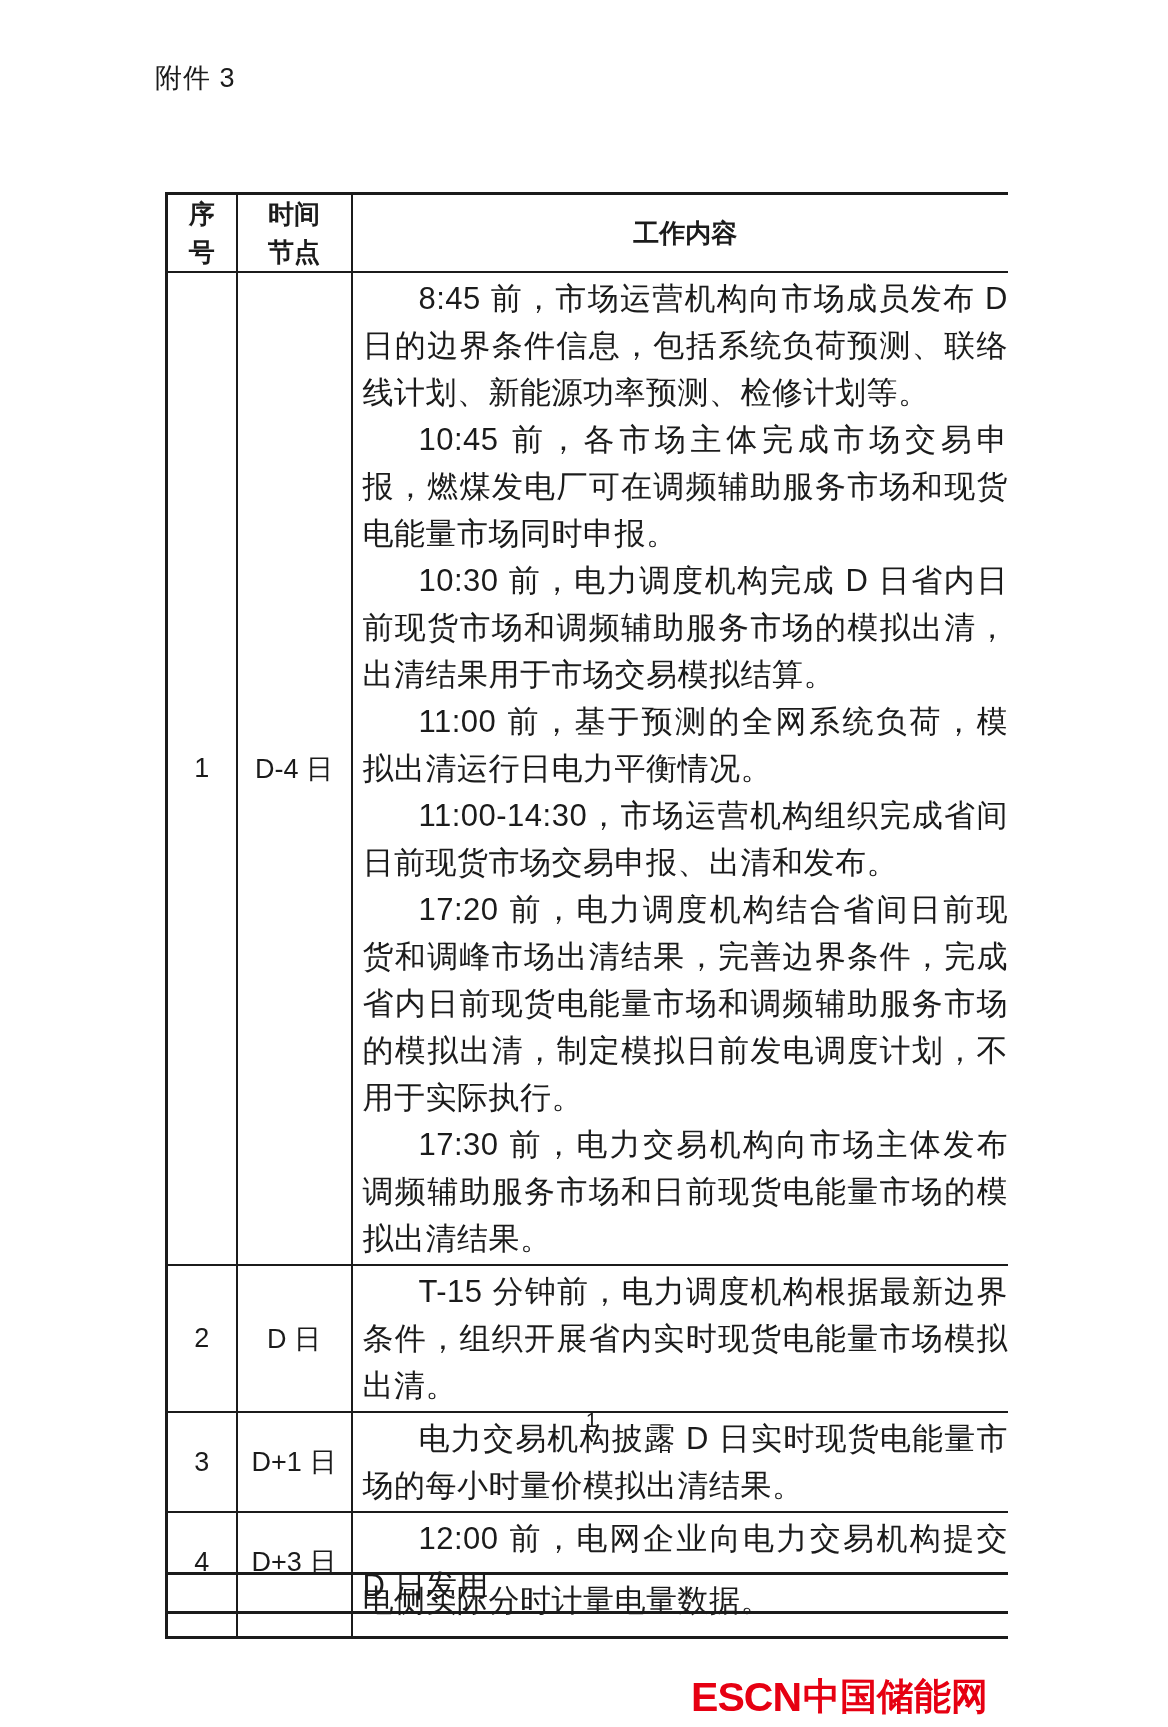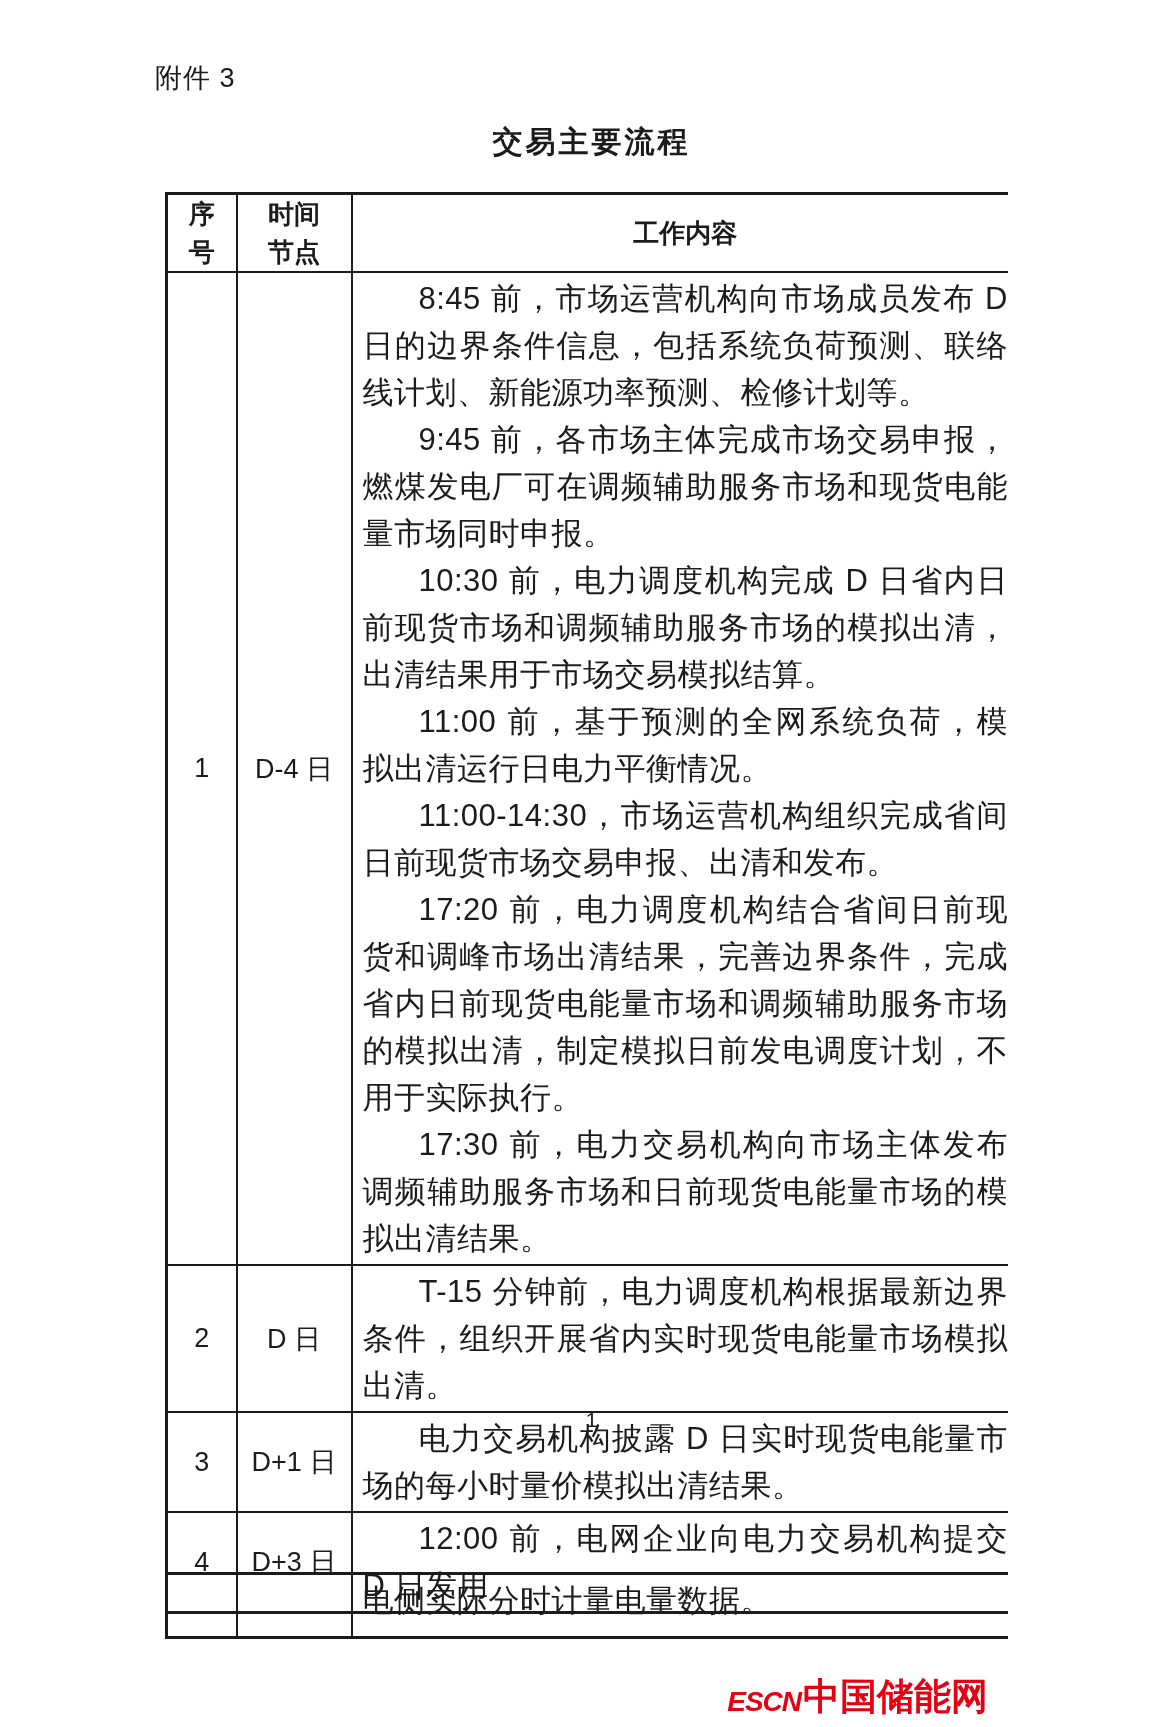--- a/index.html
+++ b/index.html
@@ -55,34 +55,33 @@
   tr.frag td.content p{text-indent:0;line-height:40px;}
   .page-number{
     position:absolute;left:165px;top:1408px;width:853px;
     text-align:center;font-size:21px;
   }
   .logo{
     position:absolute;right:20px;top:1672px;
     color:#e60012;white-space:nowrap;
   }
   .logo-latin{
-    font-size:28px;font-weight:800;letter-spacing:-1px;vertical-align:baseline;font-style:italic;
+    font-size:41px;font-weight:800;letter-spacing:-1px;vertical-align:baseline;
   }
   .logo-cjk{
     font-size:37px;font-weight:700;margin-left:2px;vertical-align:2px;
   }
 </style>
 </head>
 <body>
 
 <div class="page">
 
   <div class="attachment">附件 3</div>
 
-  <div class="title">交易主要流程</div>
 
   <table class="main-table">
     <colgroup>
       <col style="width:70px">
         <col style="width:115px">
         <col style="width:668px">
     </colgroup>
     <tbody>
         <tr class="header-row">
       <th>序
@@ -90,21 +89,21 @@
       <th>时间
 节点</th>
       <th>工作内容</th>
     </tr>
 
     <tr class="r1">
       <td class="no">1</td>
       <td class="time">D-4 日</td>
       <td class="content">
         <p>8:45 前，市场运营机构向市场成员发布 D 日的边界条件信息，包括系统负荷预测、联络线计划、新能源功率预测、检修计划等。</p>
-        <p>9:45 前，各市场主体完成市场交易申报，燃煤发电厂可在调频辅助服务市场和现货电能量市场同时申报。</p>
+        <p>10:45 前，各市场主体完成市场交易申报，燃煤发电厂可在调频辅助服务市场和现货电能量市场同时申报。</p>
         <p>10:30 前，电力调度机构完成 D 日省内日前现货市场和调频辅助服务市场的模拟出清，出清结果用于市场交易模拟结算。</p>
         <p>11:00 前，基于预测的全网系统负荷，模拟出清运行日电力平衡情况。</p>
         <p>11:00-14:30，市场运营机构组织完成省间日前现货市场交易申报、出清和发布。</p>
         <p>17:20 前，电力调度机构结合省间日前现货和调峰市场出清结果，完善边界条件，完成省内日前现货电能量市场和调频辅助服务市场的模拟出清，制定模拟日前发电调度计划，不用于实际执行。</p>
         <p>17:30 前，电力交易机构向市场主体发布调频辅助服务市场和日前现货电能量市场的模拟出清结果。</p>
       </td>
     </tr>
 
     <tr class="r2">
       <td class="no">2</td>

